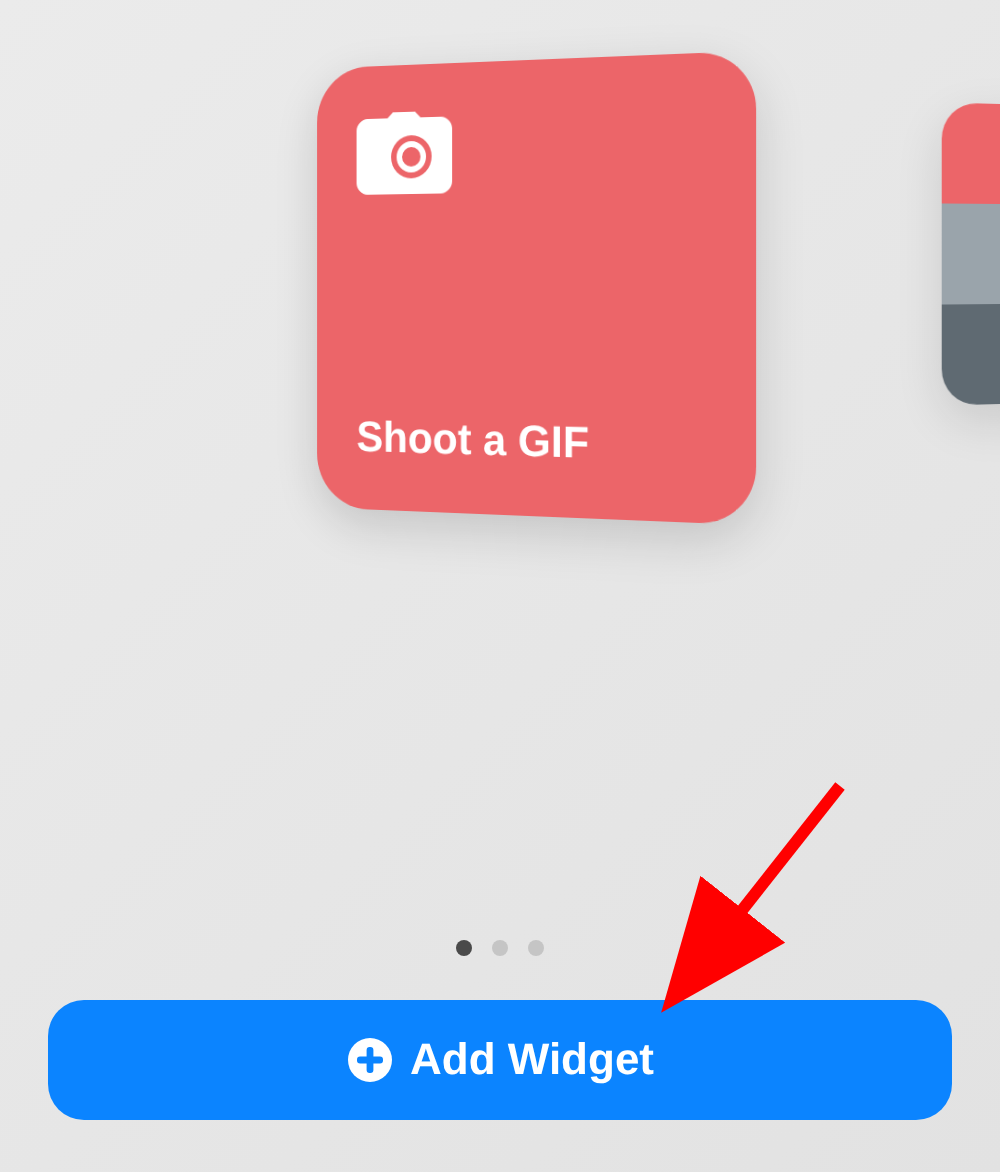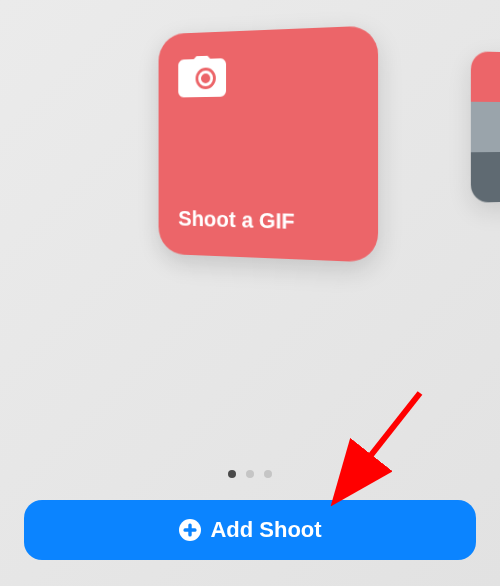--- a/index.html
+++ b/index.html
@@ -137,21 +137,21 @@
 </div>
 
 <div class="add-widget-button">
   <span class="plus-circle">
     <svg viewBox="0 0 24 24" width="24" height="24">
       <circle cx="12" cy="12" r="11" fill="#fff"></circle>
       <rect x="10.3" y="5.5" width="3.4" height="13" rx="1.5" fill="#0b84ff"></rect>
       <rect x="5.5" y="10.3" width="13" height="3.4" rx="1.5" fill="#0b84ff"></rect>
     </svg>
   </span>
-  <span class="add-widget-label">Add Shoot</span>
+  <span class="add-widget-label">Add Widget</span>
 </div>
 
 <svg class="annotation-arrow" width="120" height="130">
   <defs>
     <marker id="arrowhead" markerWidth="11" markerHeight="9" refX="9" refY="4.5" orient="auto">
       <polygon points="0 0, 11 4.5, 0 9" fill="#ff0000"></polygon>
     </marker>
   </defs>
   <line x1="100" y1="8" x2="18" y2="112" stroke="#ff0000" stroke-width="6" marker-end="url(#arrowhead)"></line>
 </svg>

